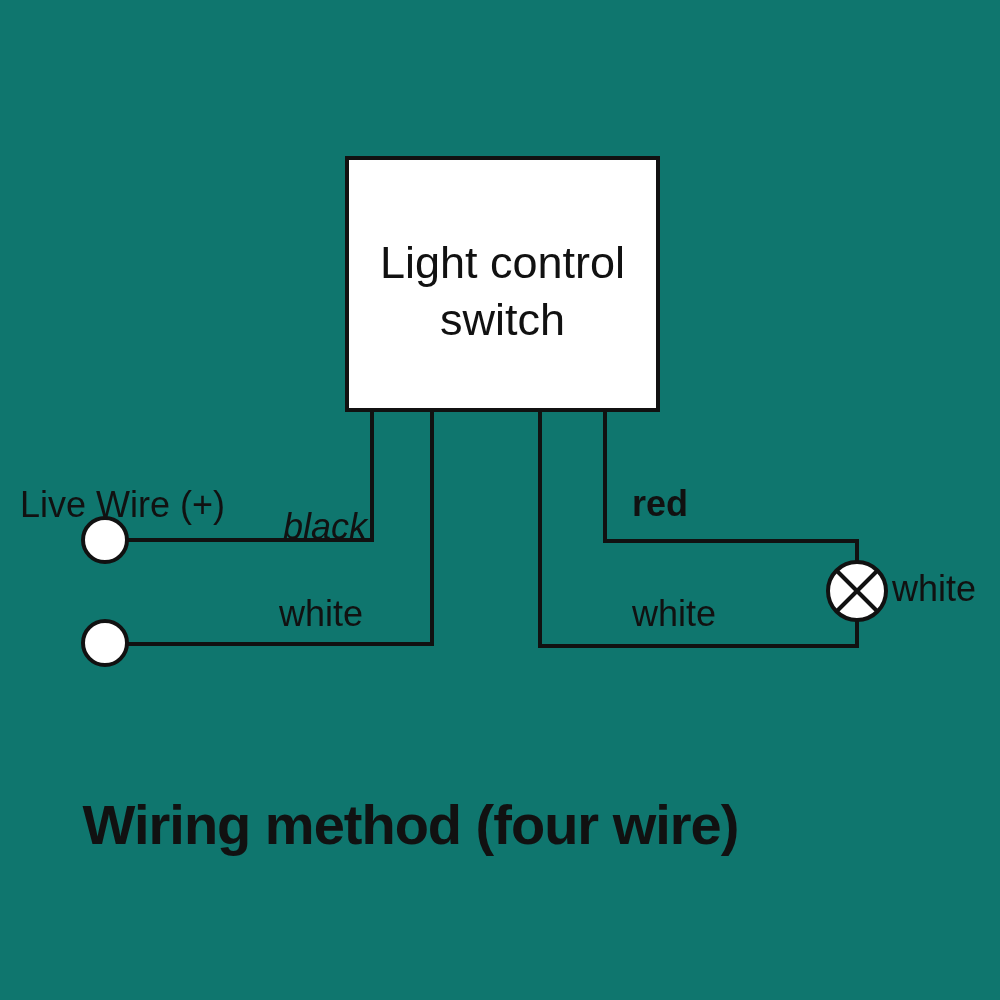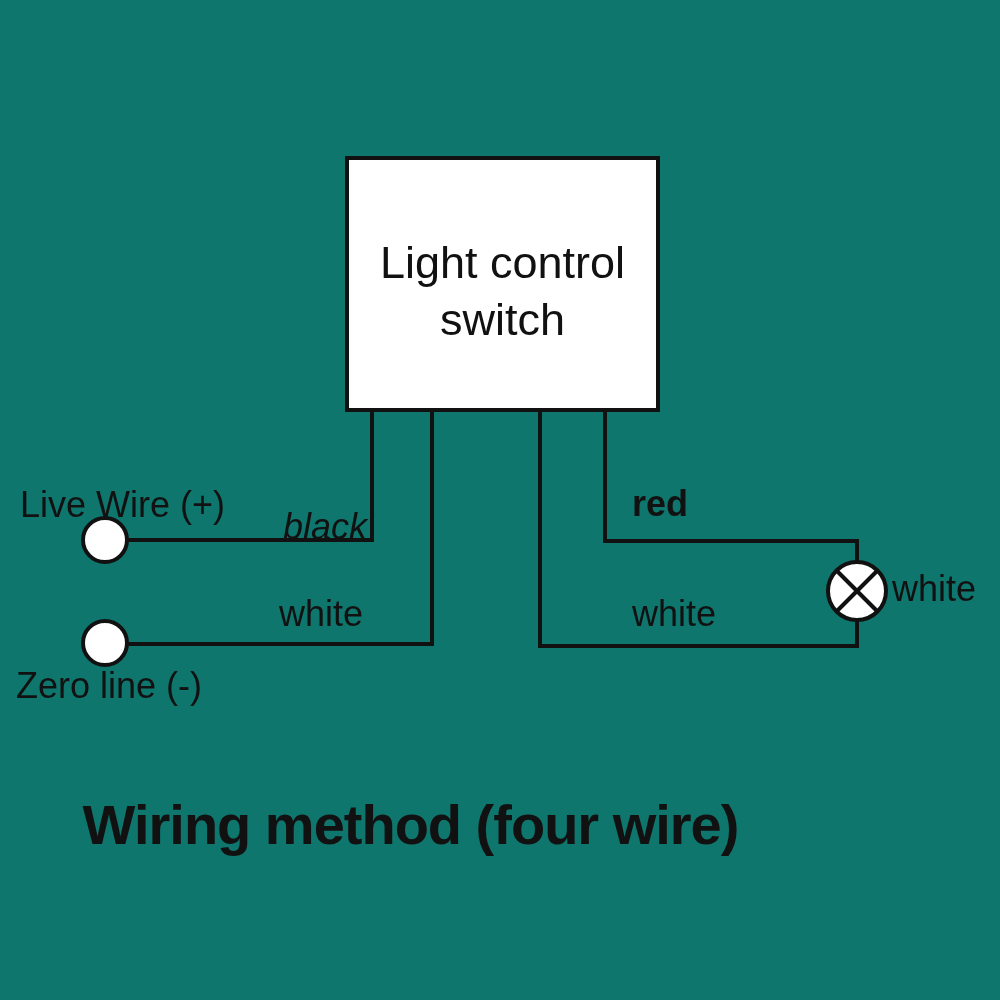--- a/index.html
+++ b/index.html
@@ -80,21 +80,20 @@
     <g>
       <circle cx="857" cy="591" r="29" fill="#ffffff" stroke="#111111" stroke-width="4"></circle>
       <line x1="836.5" y1="570.5" x2="877.5" y2="611.5" stroke="#111111" stroke-width="4"></line>
       <line x1="877.5" y1="570.5" x2="836.5" y2="611.5" stroke="#111111" stroke-width="4"></line>
     </g>
   </svg>
 
   <div class="box-label">Light control switch</div>
 
   <div class="lbl" style="left:20px; top:454px;margin-top:32px;">Live Wire (+)</div>
-  <div class="lbl" style="left:16px; top:667px;">Zero line (-)</div>
 
   <div class="lbl" style="right:633px; top:508px;font-style:italic;">black</div>
   <div class="lbl" style="right:637px; top:595px;">white</div>
   <div class="lbl" style="left:632px; top:485px;font-weight:bold;">red</div>
   <div class="lbl" style="left:632px; top:595px;">white</div>
 
   <div class="lbl" style="left:892px; top:570px;">white</div>
 
   <div class="caption">Wiring method (four wire)</div>
 

